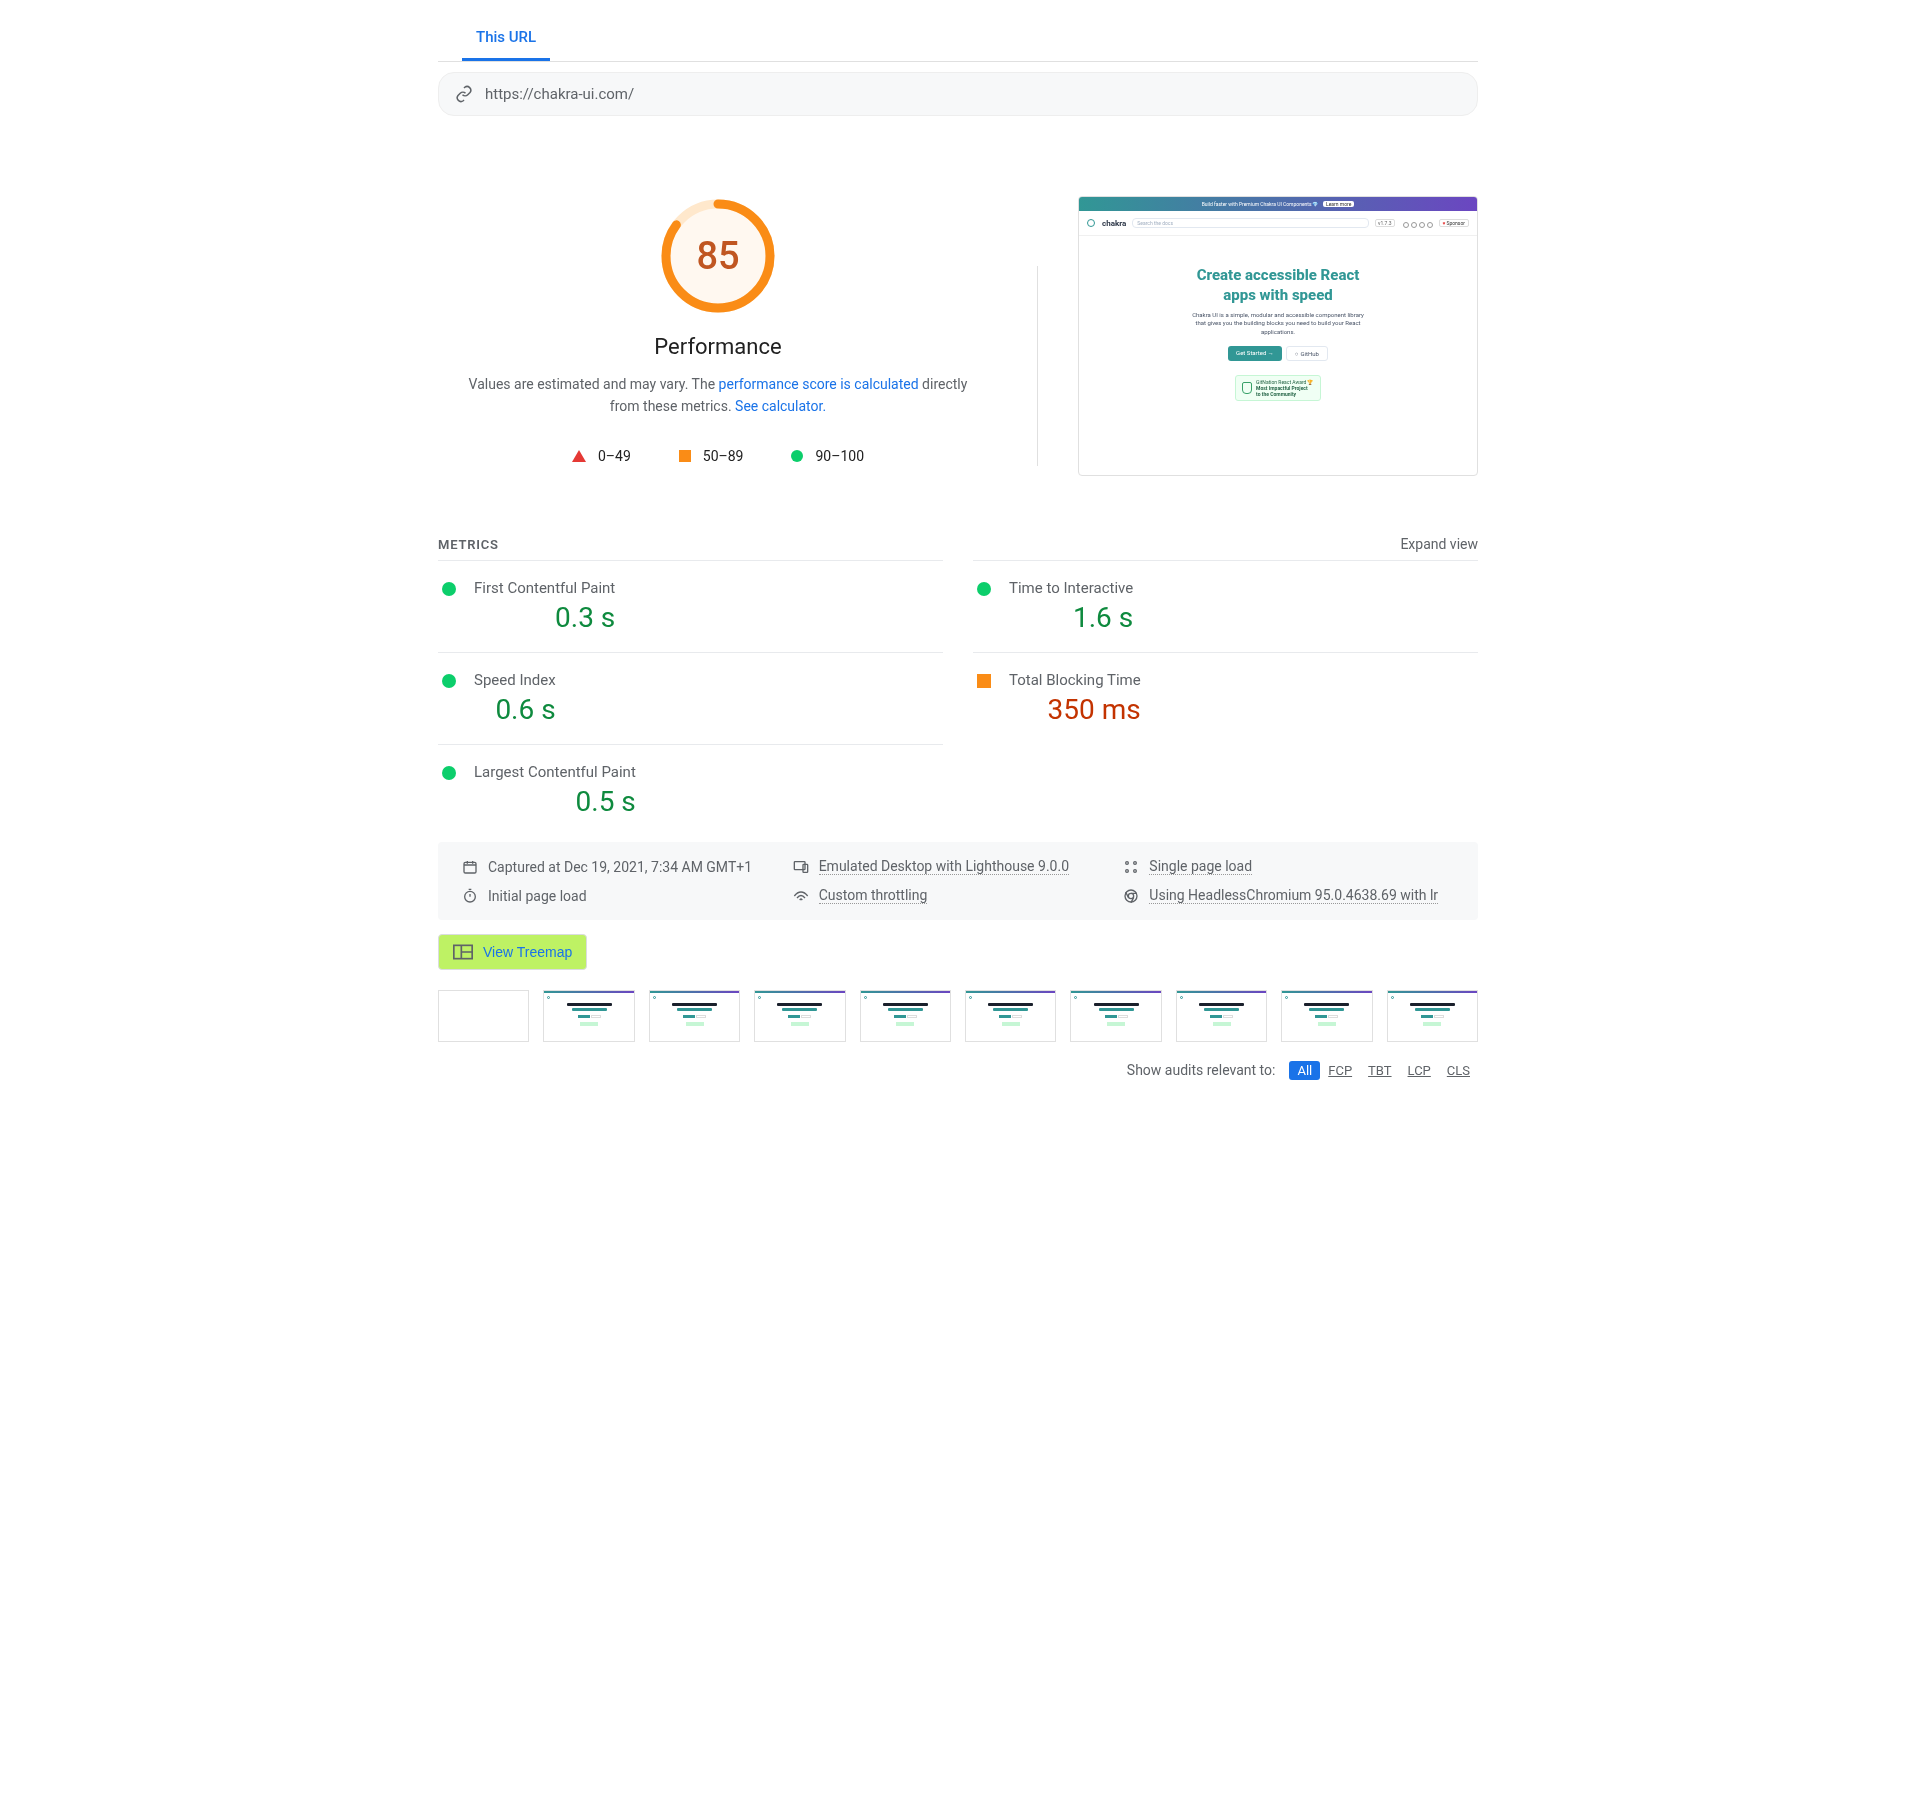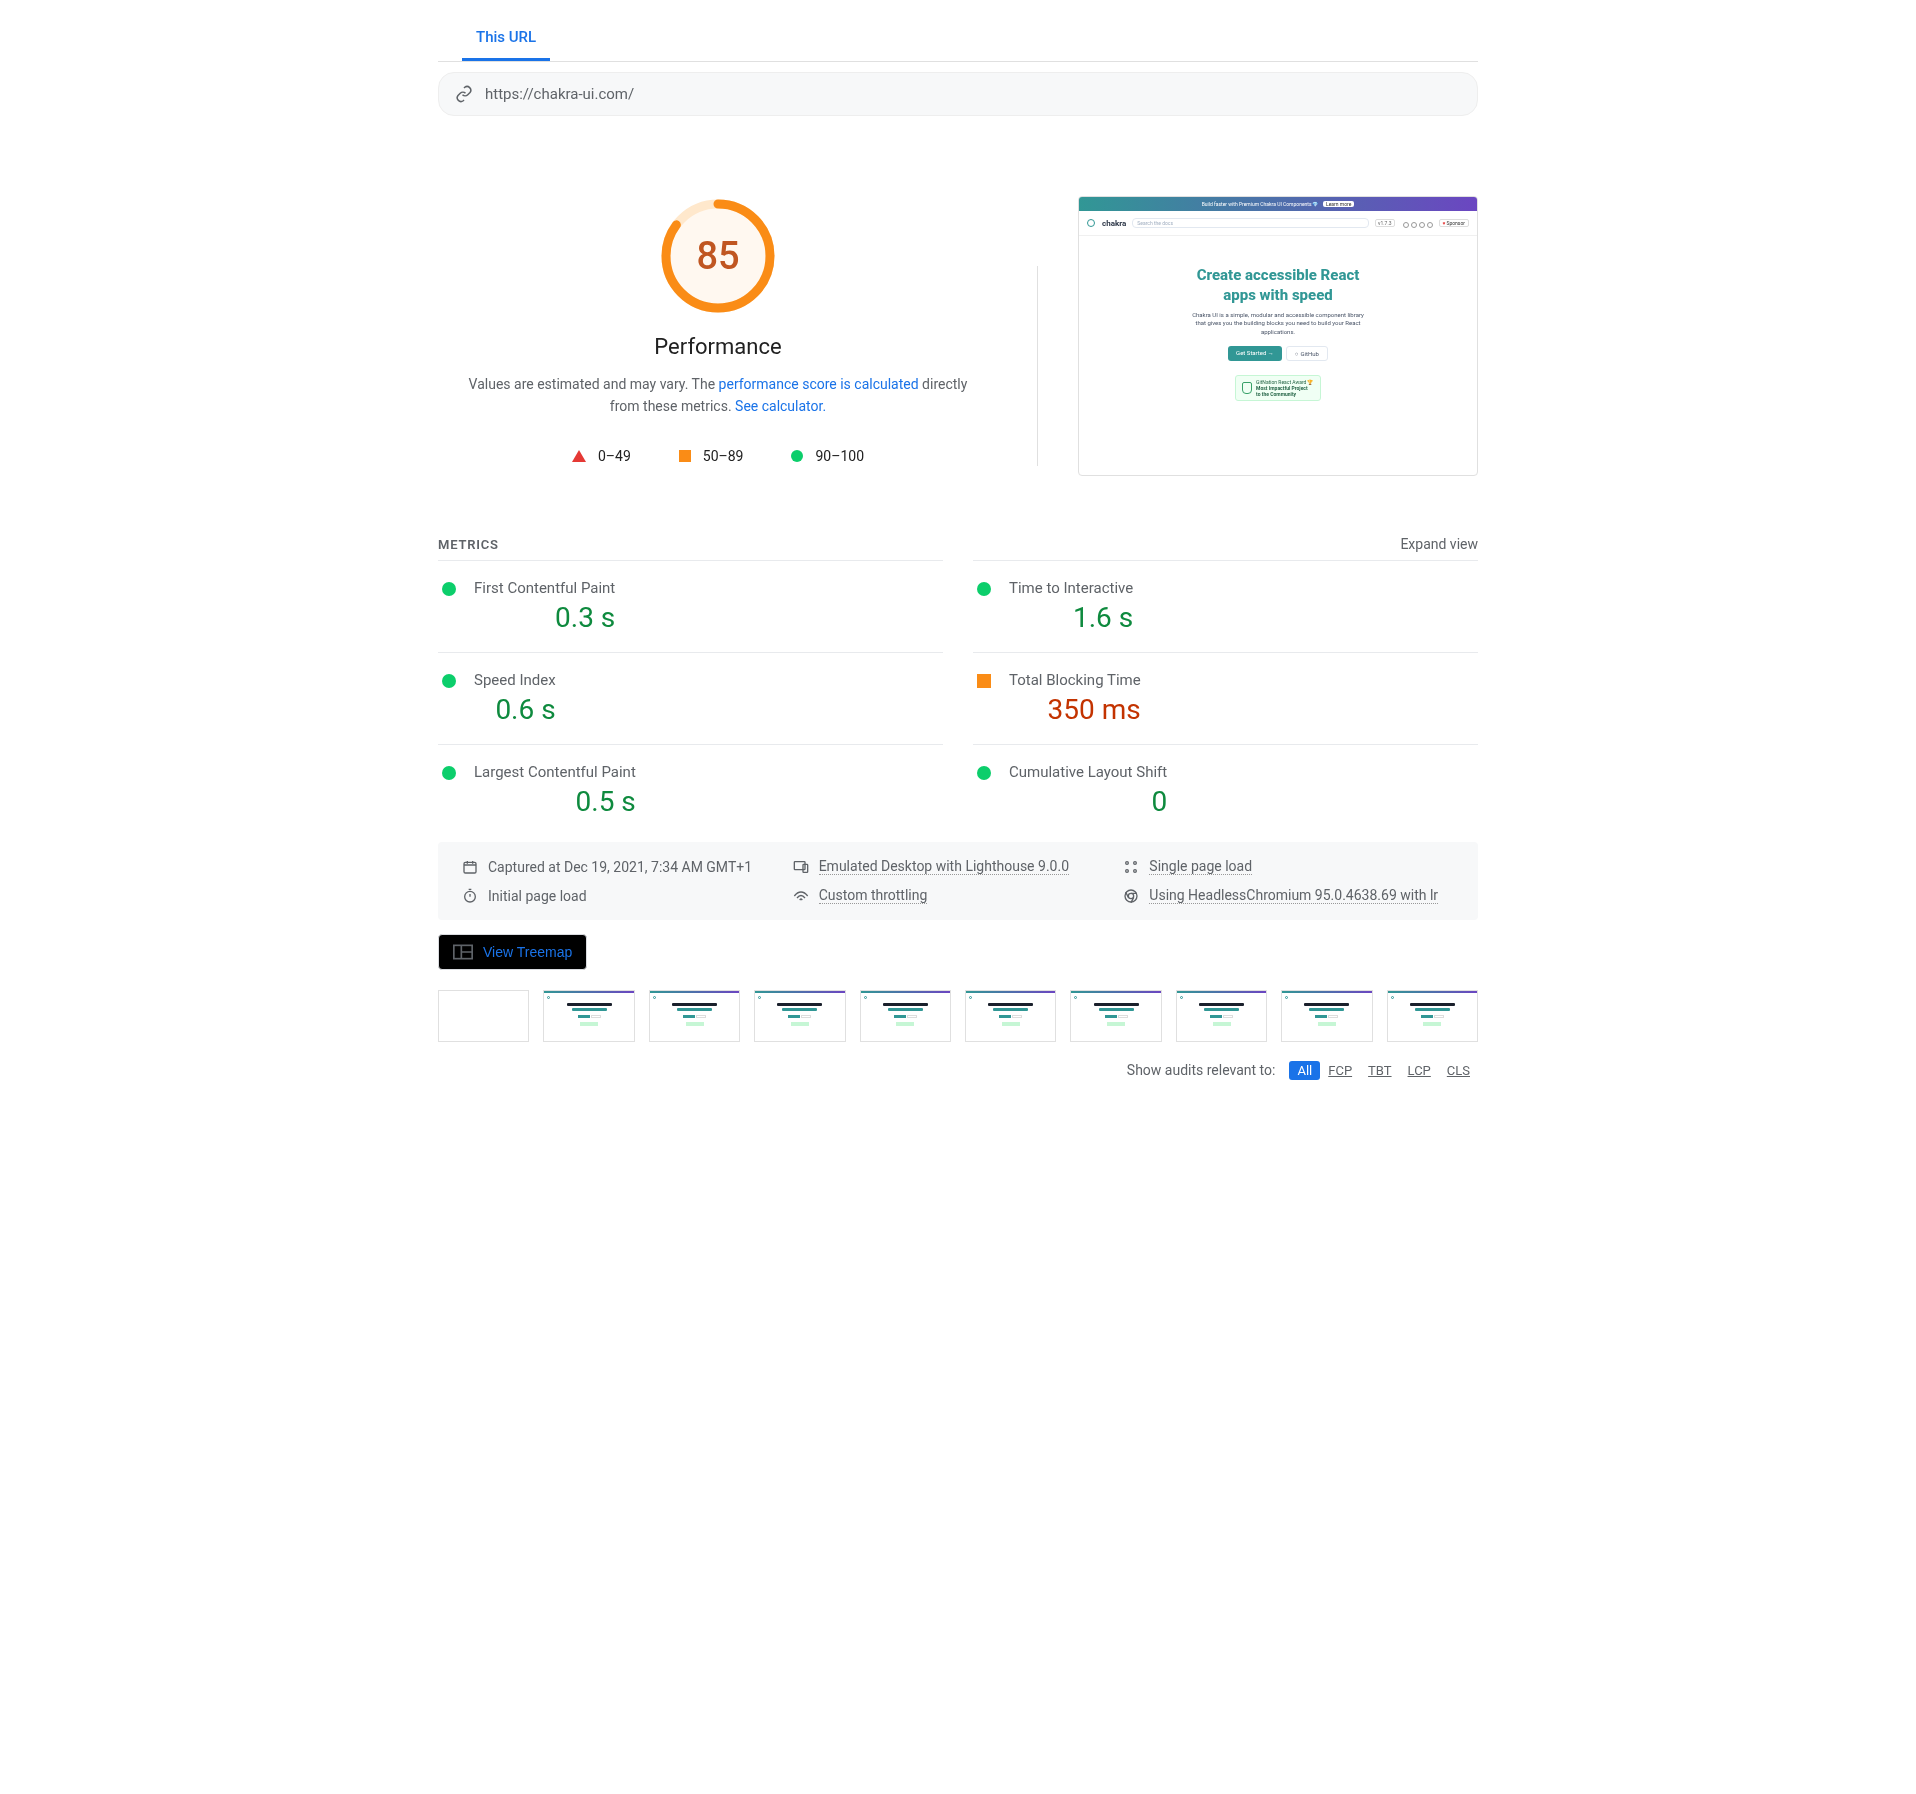--- a/index.html
+++ b/index.html
@@ -66,21 +66,21 @@
 .metric-label { font-size: 15px; color: #5f6368; }
 .metric-value { font-size: 28px; font-weight: 400; margin-top: 4px; }
 .metric-value.green { color: #0e8a3e; }
 .metric-value.orange { color: #c33300; }
 
 .env-box { background: #f7f8f9; border-radius: 4px; margin-top: 6px; padding: 16px 24px; display: grid; grid-template-columns: repeat(3, 1fr); row-gap: 12px; font-size: 14px; color: #5f6368; }
 .env-item { display: flex; align-items: center; gap: 10px; }
 .env-item svg { width: 16px; height: 16px; flex-shrink: 0; }
 .underlined { border-bottom: 1px dotted #999; }
 
-.treemap-btn { display: inline-flex; align-items: center; gap: 10px; border: 1px solid #dadce0; border-radius: 4px; padding: 9px 14px; margin-top: 14px; color: #1a73e8; font-size: 14px; font-weight: 500; background: #000000; cursor: pointer; }
+.treemap-btn { display: inline-flex; align-items: center; gap: 10px; border: 1px solid #dadce0; border-radius: 4px; padding: 9px 14px; margin-top: 14px; color: #1a73e8; font-size: 14px; font-weight: 500; background: #bef264; cursor: pointer; }
 .treemap-btn svg { width: 20px; height: 16px; }
 
 .filmstrip { display: flex; gap: 14px; margin-top: 20px; }
 .thumb { flex: 1; height: 52px; border: 1px solid #e0e0e0; background: #fff; position: relative; overflow: hidden; }
 .thumb .t-bar { height: 2px; background: linear-gradient(90deg, #319795, #6b46c1); }
 .thumb .t-dot { position: absolute; top: 5px; left: 3px; width: 3px; height: 3px; border: 1px solid #319795; border-radius: 50%; }
 .thumb .t-body { text-align: center; padding-top: 10px; }
 .thumb .t-h { height: 3px; width: 45px; background: #1a202c; margin: 0 auto 2px; border-radius:1px; }
 .thumb .t-h2 { height: 3px; width: 35px; background: #319795; margin: 0 auto; border-radius:1px; }
 .thumb .t-btns { display: flex; justify-content: center; gap: 1px; margin-top: 4px; }
@@ -205,27 +205,20 @@
           <div class="metric-value orange">350 ms</div>
         </div>
       </div>
       <div class="metric">
         <div class="metric-icon circle"></div>
         <div>
           <div class="metric-label">Largest Contentful Paint</div>
           <div class="metric-value green">0.5 s</div>
         </div>
       </div>
-      <div class="metric">
-        <div class="metric-icon circle"></div>
-        <div>
-          <div class="metric-label">Cumulative Layout Shift</div>
-          <div class="metric-value green">0</div>
-        </div>
-      </div>
     </div>
 
   <div class="env-box">
     <div class="env-item">
         <svg viewBox="0 0 24 24" fill="none" stroke="#5f6368" stroke-width="2">
           <rect x="3" y="5" width="18" height="16" rx="2"></rect>
           <path d="M3 9h18M8 3v4M16 3v4"></path>
         </svg>
         <span>Captured at Dec 19, 2021, 7:34 AM GMT+1</span>
       </div>

